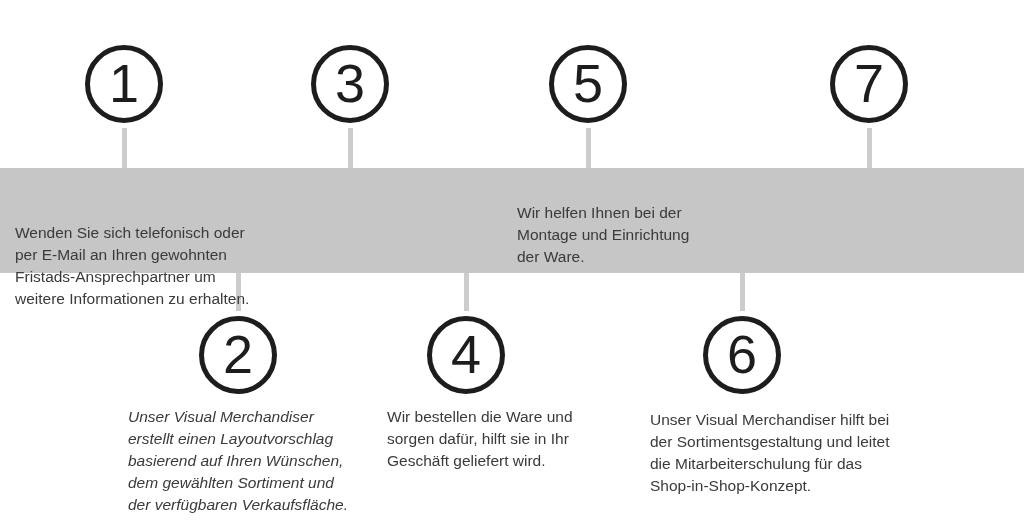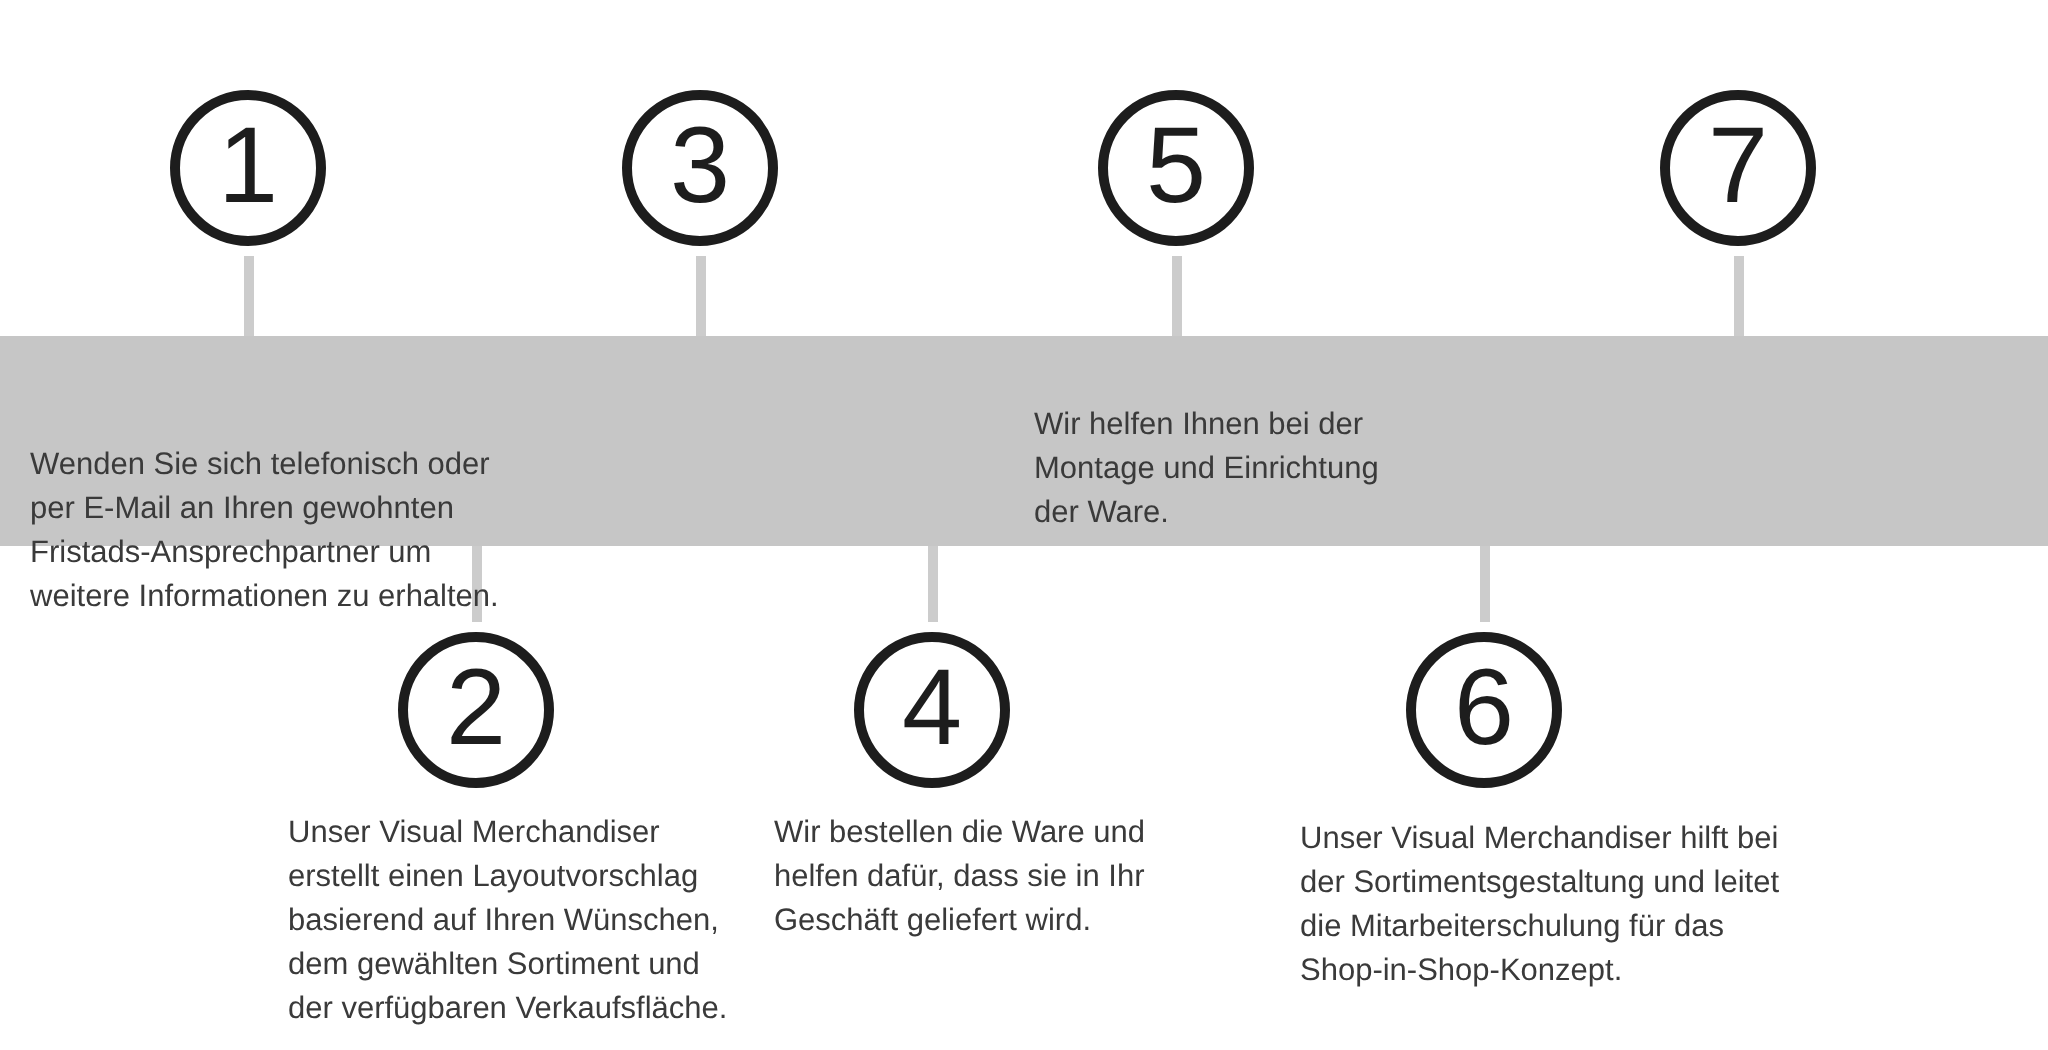--- a/index.html
+++ b/index.html
@@ -104,26 +104,26 @@
   </div>
 
   <div class="desc" style="left:15px;  top:186px;margin-top:36px;">Wenden Sie sich telefonisch oder
 per E-Mail an Ihren gewohnten
 Fristads-Ansprechpartner um
 weitere Informationen zu erhalten.</div>
   <div class="desc" style="left:517px; top:202px;">Wir helfen Ihnen bei der
 Montage und Einrichtung
 der Ware.</div>
 
-  <div class="desc" style="left:144px; top:406px;">Unser Visual Merchandiser
+  <div class="desc" style="left:128px; top:406px;font-style:italic;">Unser Visual Merchandiser
 erstellt einen Layoutvorschlag
 basierend auf Ihren Wünschen,
 dem gewählten Sortiment und
 der verfügbaren Verkaufsfläche.</div>
   <div class="desc" style="left:387px; top:406px;">Wir bestellen die Ware und
-helfen dafür, dass sie in Ihr
+sorgen dafür, hilft sie in Ihr
 Geschäft geliefert wird.</div>
   <div class="desc" style="left:650px; top:409px;">Unser Visual Merchandiser hilft bei
 der Sortimentsgestaltung und leitet
 die Mitarbeiterschulung für das
 Shop-in-Shop-Konzept.</div>
 
 </div>
 
 </body></html>

